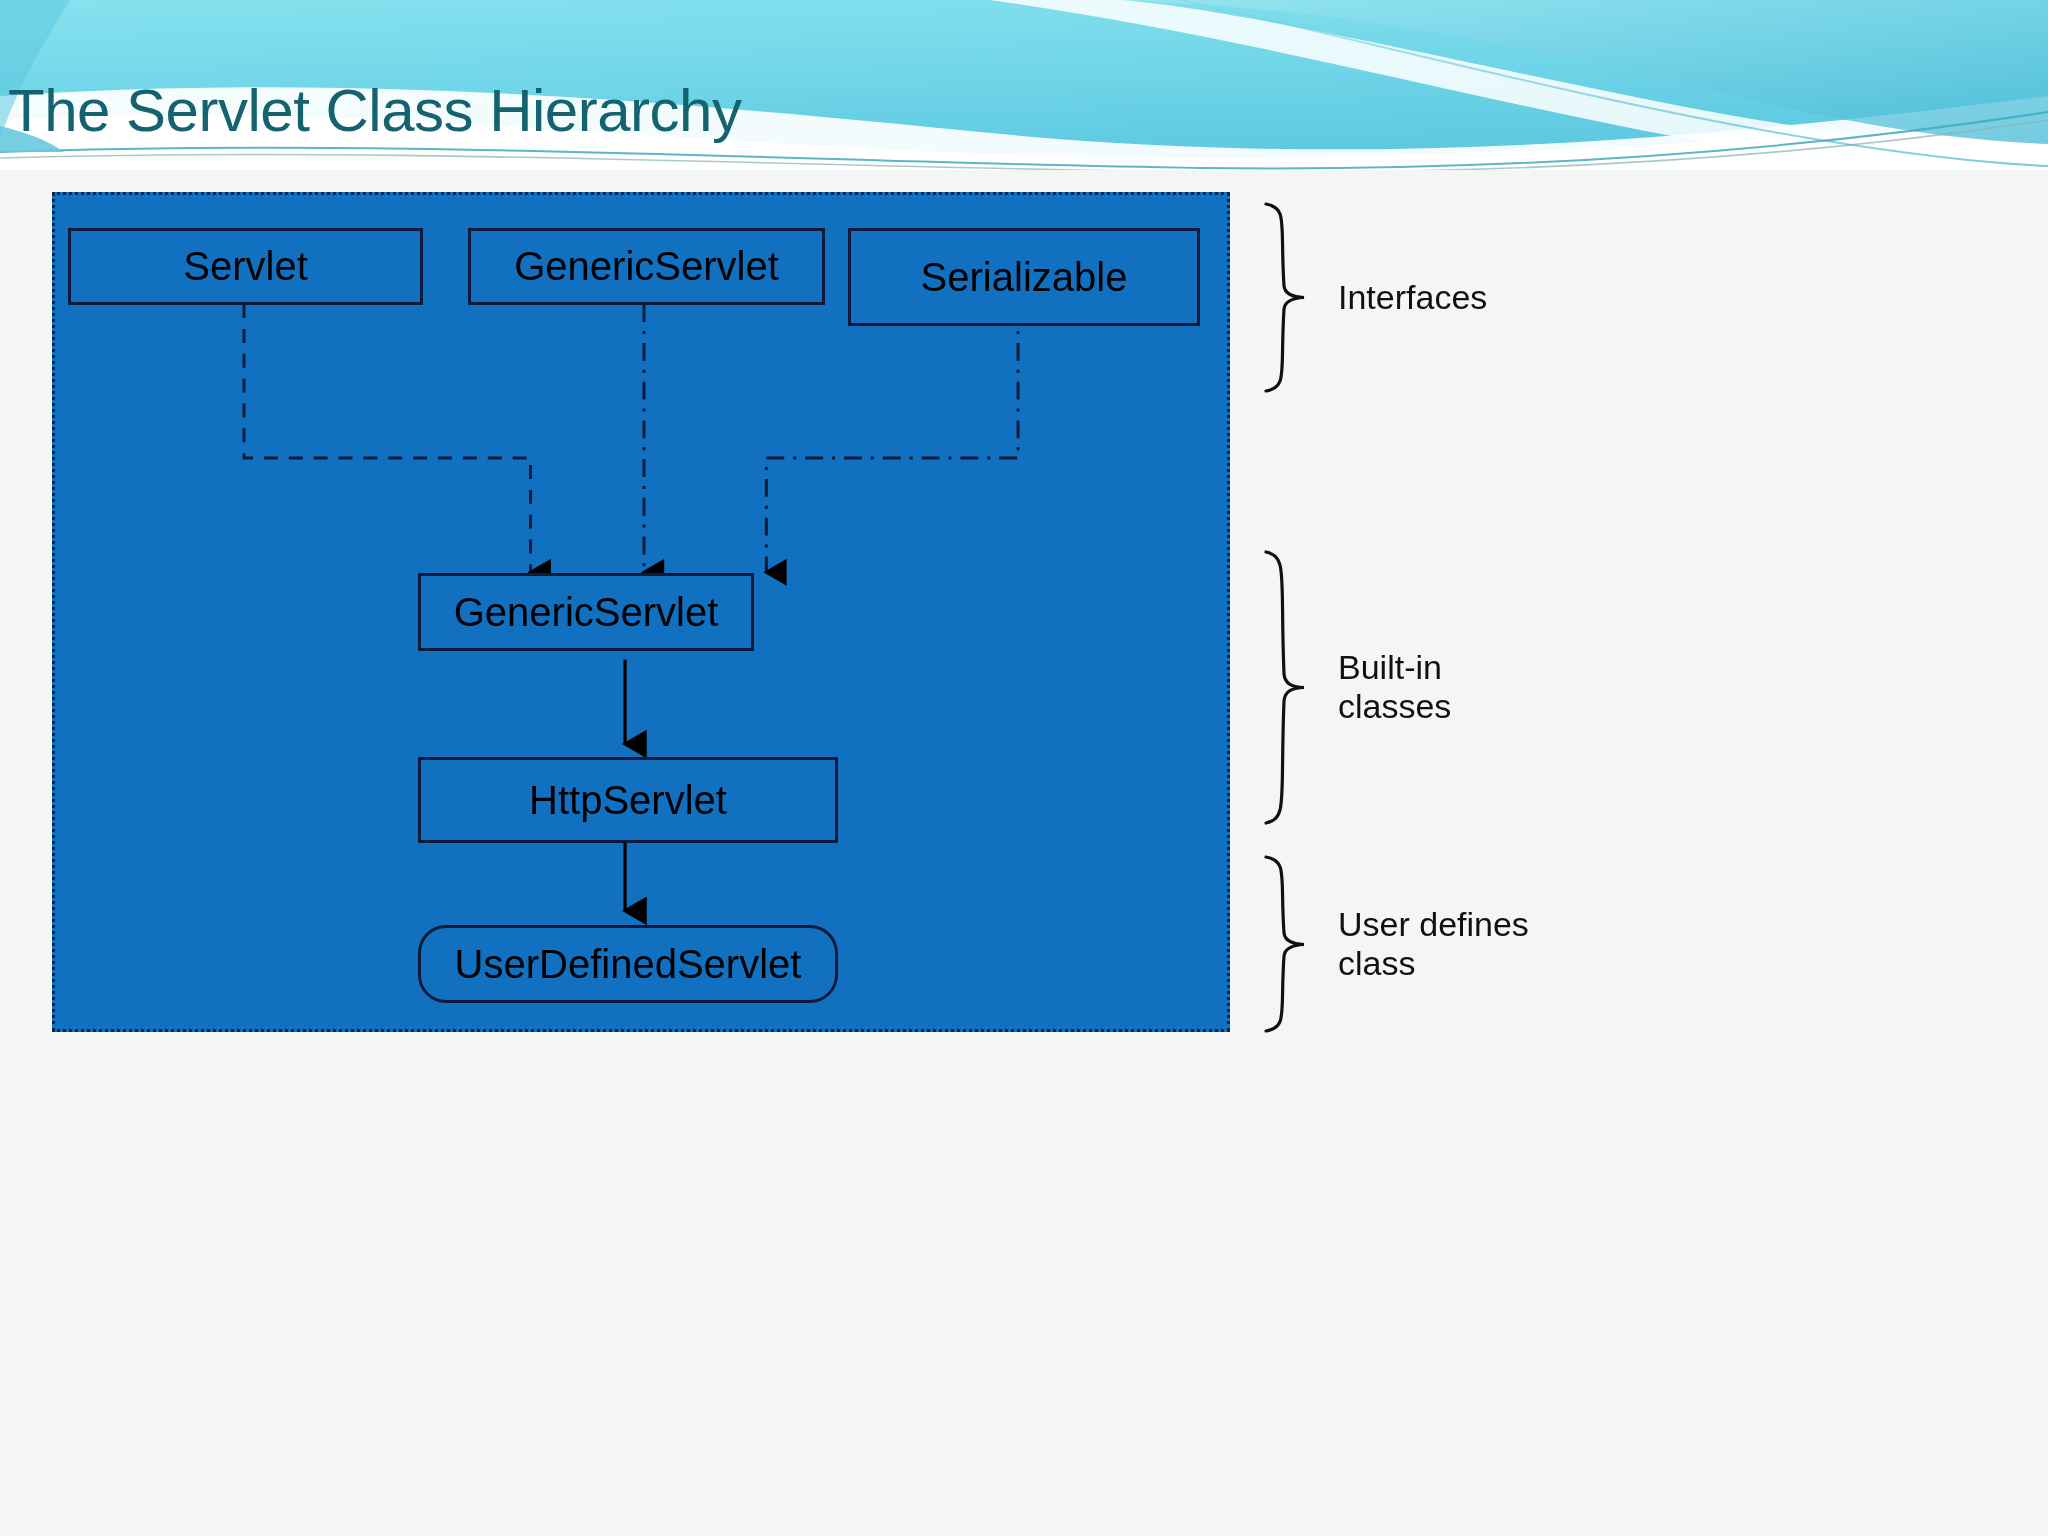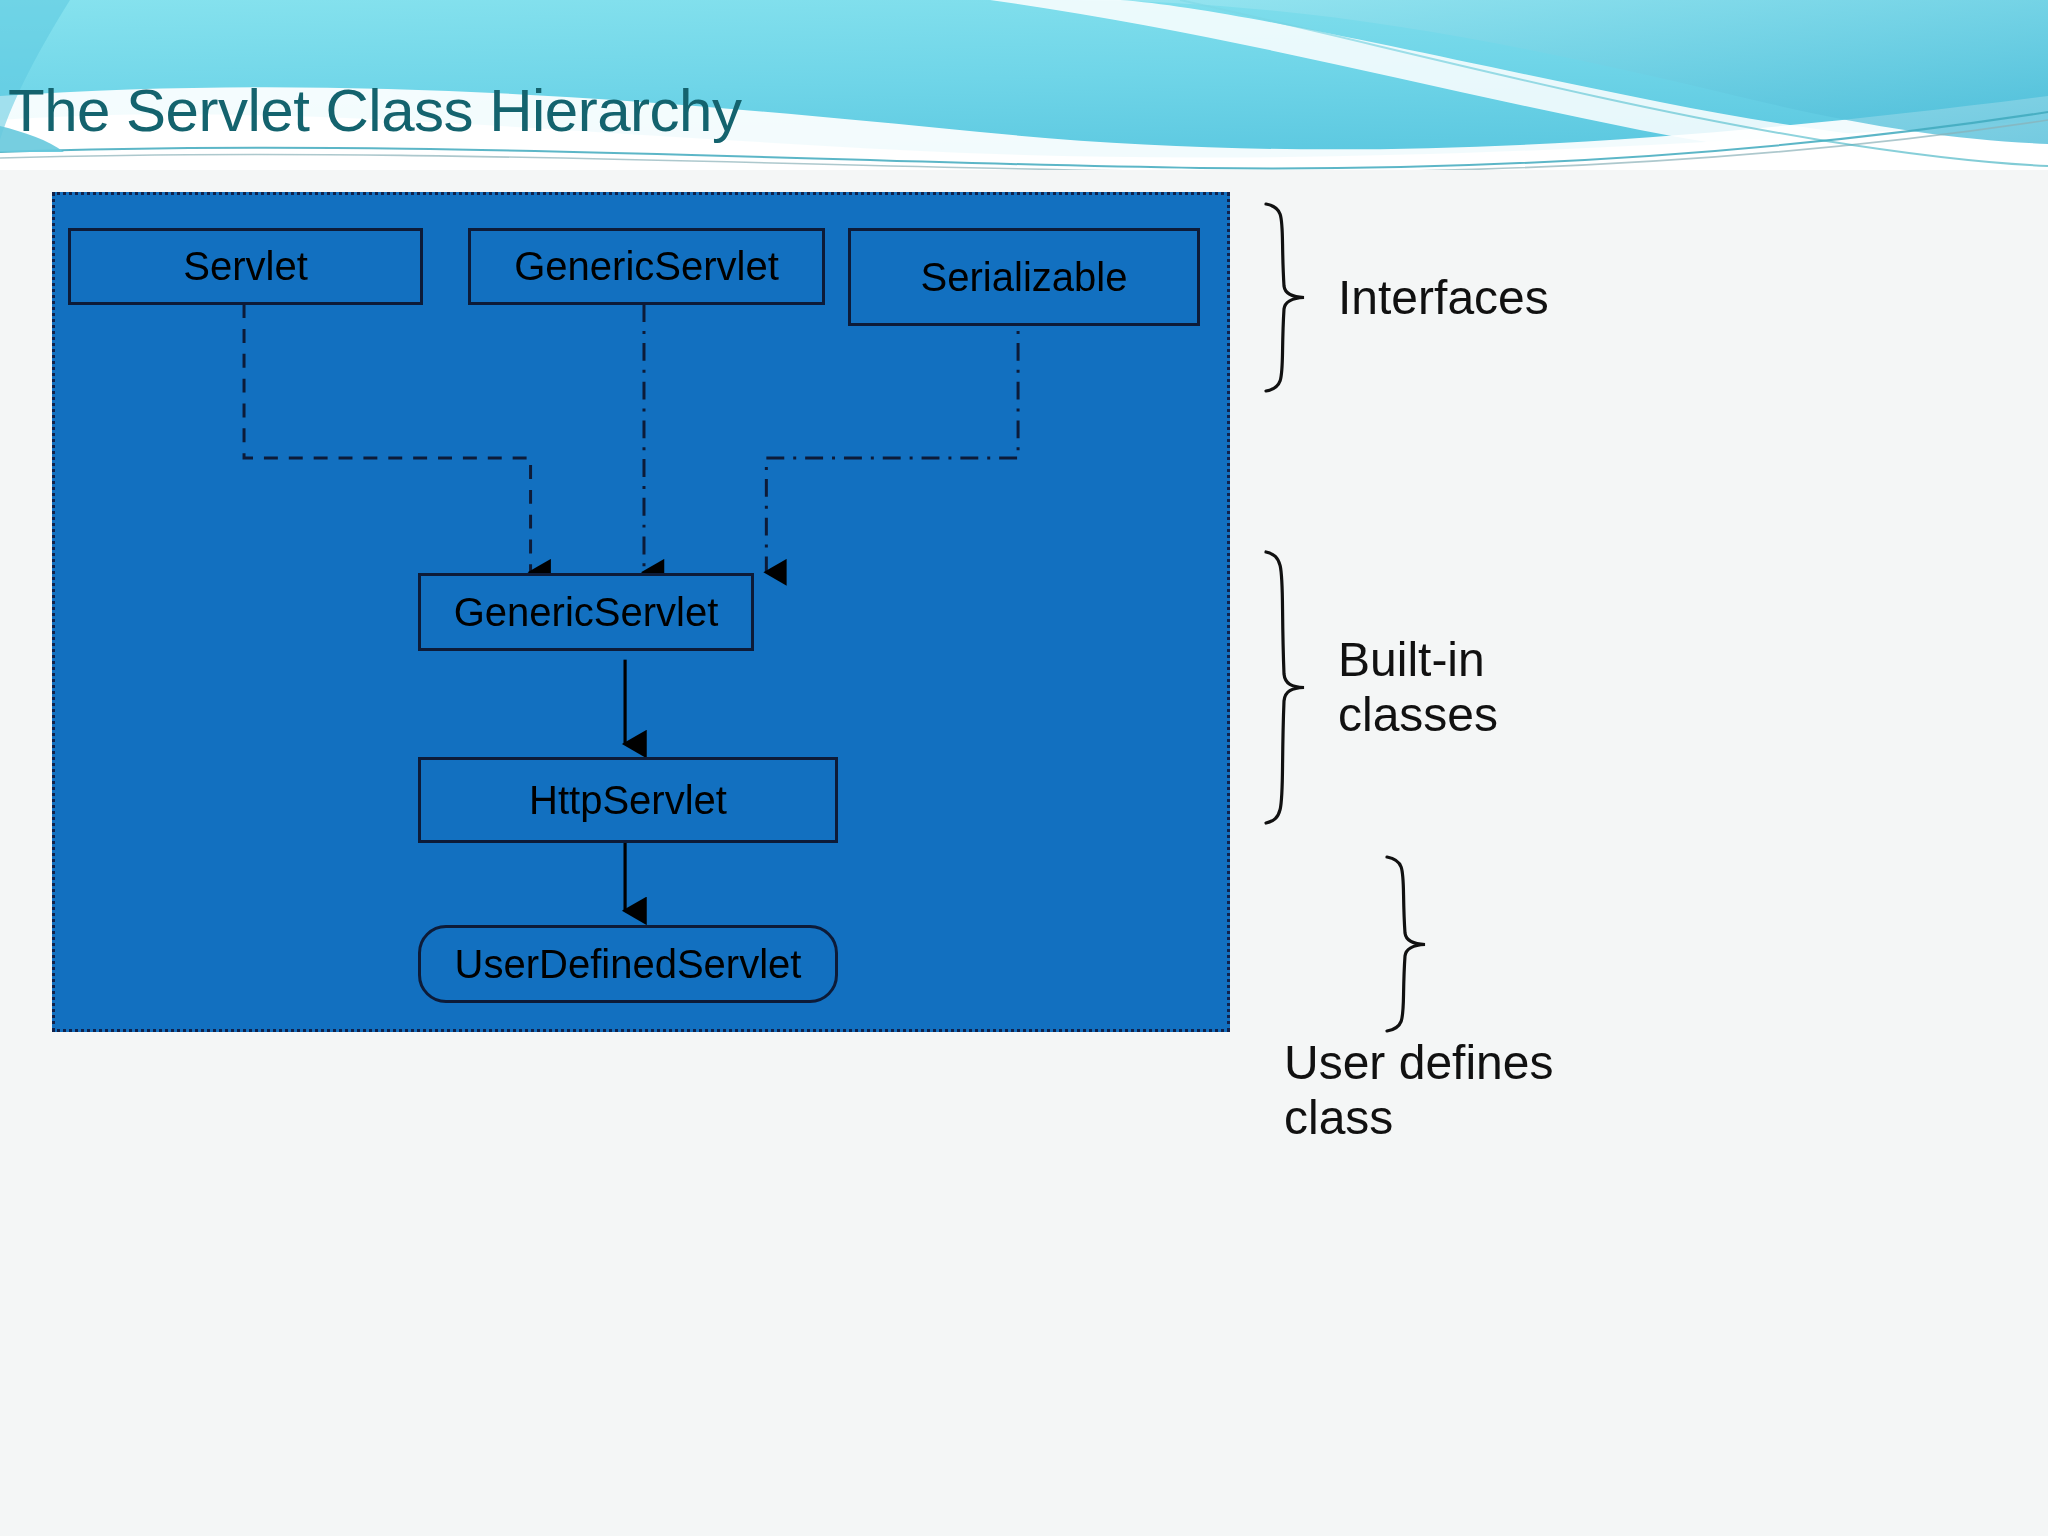--- a/index.html
+++ b/index.html
@@ -75,28 +75,28 @@
 
   
   .bracket-group{
     position:absolute;
     display:flex;
     align-items:center;
   }
   .bracket-group svg{display:block;}
   .bracket-label{
     margin-left:26px;
-    font-size:48px;
+    font-size:34px;
     color:#111111;
     font-family:"Liberation Sans", sans-serif;
     line-height:1.15;
   }
   #bracket-interfaces { left:1258px; top:30px; }
   #bracket-builtin    { left:1258px; top:378px; }
-  #bracket-user       { left:1258px; top:683px;flex-direction:column; }
+  #bracket-user       { left:1258px; top:683px; }
 </style>
 </head>
 <body>
 
 <div id="banner">
   <svg width="2048" height="175" viewBox="0 0 2048 175" xmlns="http://www.w3.org/2000/svg">
     <defs>
       <linearGradient id="bgrad" x1="0" y1="0" x2="0.35" y2="1">
         <stop offset="0%" stop-color="#86e2ee"></stop>
         <stop offset="55%" stop-color="#6fd5e8"></stop>

